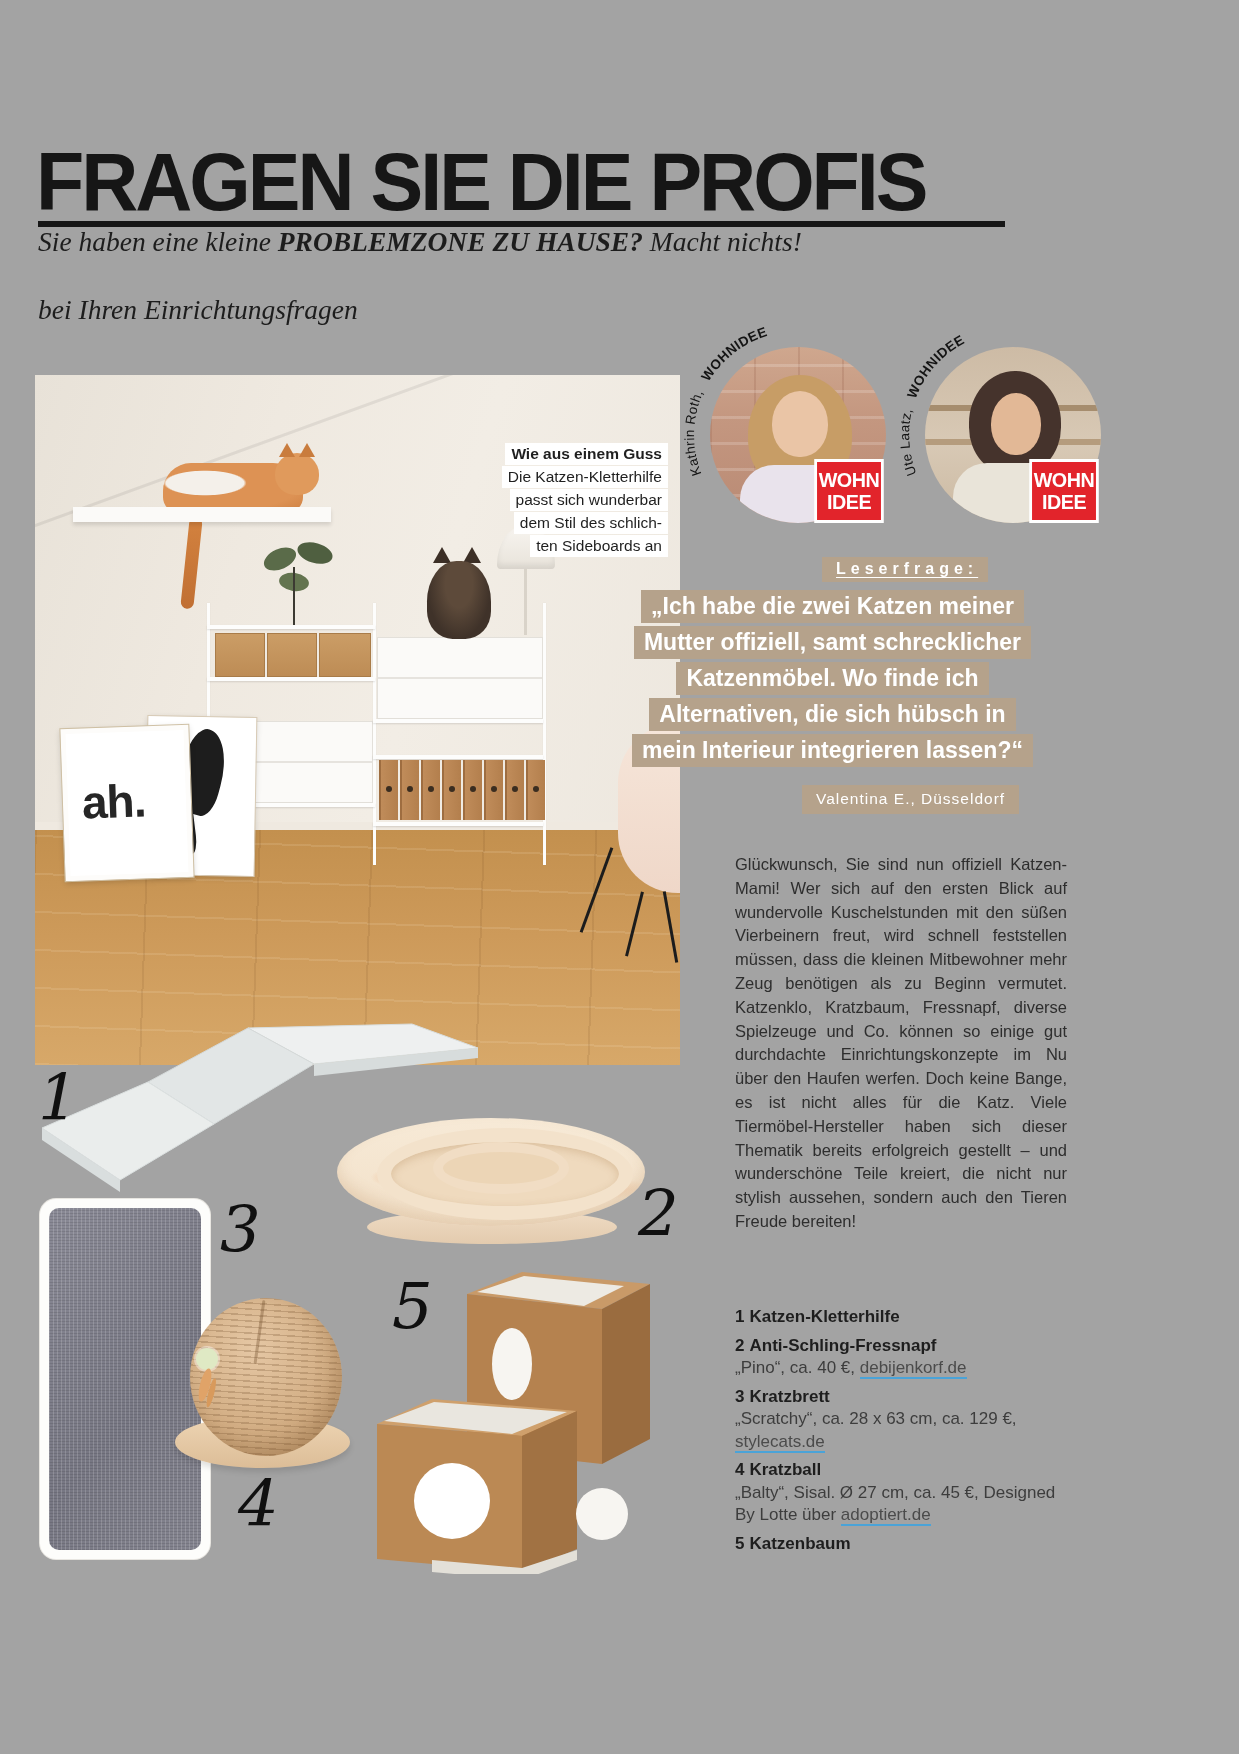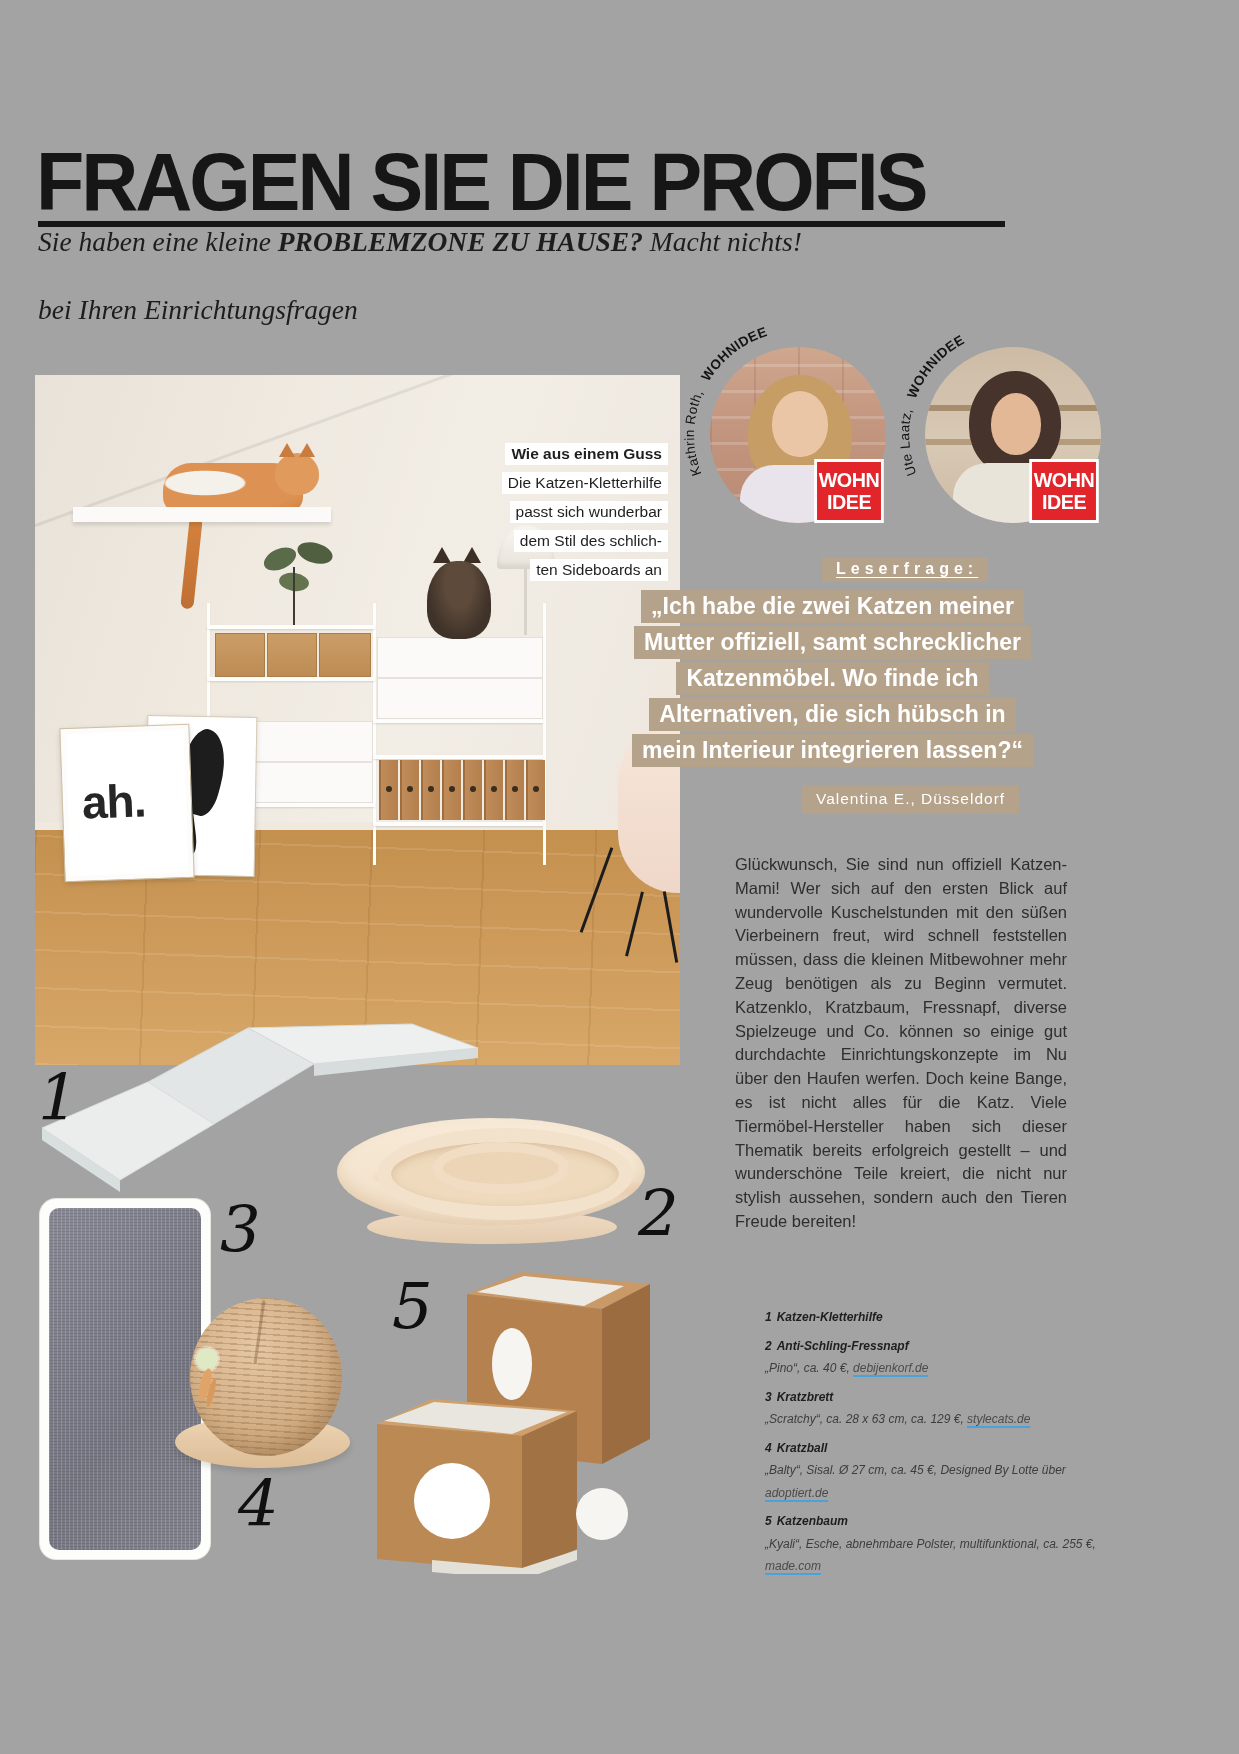--- a/index.html
+++ b/index.html
@@ -59,37 +59,37 @@
   .lampdome{left:462px;top:150px;width:58px;height:44px;background:linear-gradient(180deg,#f8f5f0,#e8e3da);border-radius:50% 50% 6% 6%/90% 90% 10% 10%;box-shadow:inset 0 -4px 6px rgba(0,0,0,.08);}
   .lamppole{left:489px;top:194px;width:3px;height:66px;background:#d9d3c9;}
   .poster{background:#fff;box-shadow:0 2px 6px rgba(0,0,0,.18);}
   .ah-text{font-weight:700;font-size:46px;letter-spacing:-1px;color:#262626;}
   .armchair{left:583px;top:348px;width:75px;height:170px;background:linear-gradient(180deg,#f6e6da,#efd7c8);border-radius:60px 0 0 60px;}
   .chairleg{width:3px;background:#1c1c1c;}
   .basket{left:616px;top:396px;width:42px;height:70px;border-radius:45% 45% 48% 48%;
           background:repeating-linear-gradient(0deg,#d9b98c 0 6px,#c4a173 6px 10px);}
 
   
-  .caption{left:408px;top:443px;width:260px;display:flex;flex-direction:column;align-items:flex-end;gap:7px;z-index:5;}
+  .caption{left:408px;top:443px;width:260px;display:flex;flex-direction:column;align-items:flex-end;gap:1px;z-index:5;}
   .caption span{display:inline-block;background:#fff;padding:1px 6px;font-size:15.5px;line-height:20px;color:#1f1f1f;}
   .caption .cap-t{font-weight:700;}
 
   
   .lf-label{left:822px;top:557px;background:#b5a28b;color:#fff;font-weight:700;font-size:16px;
             letter-spacing:5px;padding:3px 10px 4px 14px;text-decoration:underline;text-underline-offset:3px;}
   .q-col{left:585px;top:590px;width:495px;display:flex;flex-direction:column;align-items:center;gap:3px;}
   .q-col span{display:inline-block;background:#b5a28b;color:#fff;font-weight:700;font-size:23px;
               line-height:26px;padding:3px 10px 4px;white-space:nowrap;}
   .attr{left:802px;top:785px;background:#b5a28b;color:#fff;font-weight:400;font-size:15.5px;
         letter-spacing:1px;padding:5px 14px 6px;}
 
   
   .answer{left:735px;top:853px;width:332px;font-size:16.5px;line-height:23.8px;color:#2e2e2e;
           text-align:justify;}
-  .plist{left:765px;top:1300px;width:335px;font-size:12px;line-height:22.5px;color:#3d3d3d;font-style:italic;}
+  .plist{left:735px;top:1300px;width:335px;font-size:17px;line-height:22.5px;color:#3d3d3d;}
   .p-name{margin:6px 0 0;font-weight:700;color:#1e1e1e;}
   .p-name .pnum{margin-right:5px;}
   .p-desc{margin:0;}
   .link{color:#4b4b4b;text-decoration:none;border-bottom:2px solid #4aa3d8;cursor:pointer;}
 
   
   .bignum{font-family:"DejaVu Serif",serif;font-style:italic;font-size:64px;color:#101010;line-height:1;}
   .bowl{left:337px;top:1118px;width:308px;height:128px;}
   .bowl-base{left:30px;top:92px;width:250px;height:34px;border-radius:50%;background:linear-gradient(180deg,#efdcc4,#e3cbae);}
   .bowl-body{left:0;top:0;width:308px;height:108px;border-radius:50%;
@@ -264,21 +264,20 @@
 
   <div class="abs plist">
     <p class="p-name"><span class="pnum">1</span><span>Katzen-Kletterhilfe</span></p>
     <p class="p-name"><span class="pnum">2</span><span>Anti-Schling-Fressnapf</span></p>
     <p class="p-desc"><span>„Pino“, ca. 40 €, </span><span class="link">debijenkorf.de</span></p>
     <p class="p-name"><span class="pnum">3</span><span>Kratzbrett</span></p>
     <p class="p-desc"><span>„Scratchy“, ca. 28 x 63 cm, ca. 129 €, </span><span class="link">stylecats.de</span></p>
     <p class="p-name"><span class="pnum">4</span><span>Kratzball</span></p>
     <p class="p-desc"><span>„Balty“, Sisal. Ø 27 cm, ca. 45 €, Designed By Lotte über </span><span class="link">adoptiert.de</span></p>
     <p class="p-name"><span class="pnum">5</span><span>Katzenbaum</span></p>
-    <p class="p-desc"><span>„Kyali“, Esche, abnehmbare Polster, multifunktional, ca. 255 €, </span><span class="link">made.com</span></p>
   </div>
 
   <svg class="abs" style="left:35px;top:1020px;" width="450" height="180" viewBox="0 0 450 180">
     <polygon points="213,8 377,4 443,28 279,44" fill="#eef0f0" stroke="#d9dede" stroke-width="1"></polygon>
     <polygon points="279,44 443,28 443,38 279,56" fill="#d7dcdc"></polygon>
     <polygon points="213,8 279,44 179,104 113,62" fill="#e2e6e6" stroke="#d4d9d9" stroke-width="1"></polygon>
     <polygon points="113,62 179,104 85,160 7,108" fill="#eaedec" stroke="#dbe0e0" stroke-width="1"></polygon>
     <polygon points="7,108 85,160 85,172 7,120" fill="#d9dede"></polygon>
   </svg>
 

